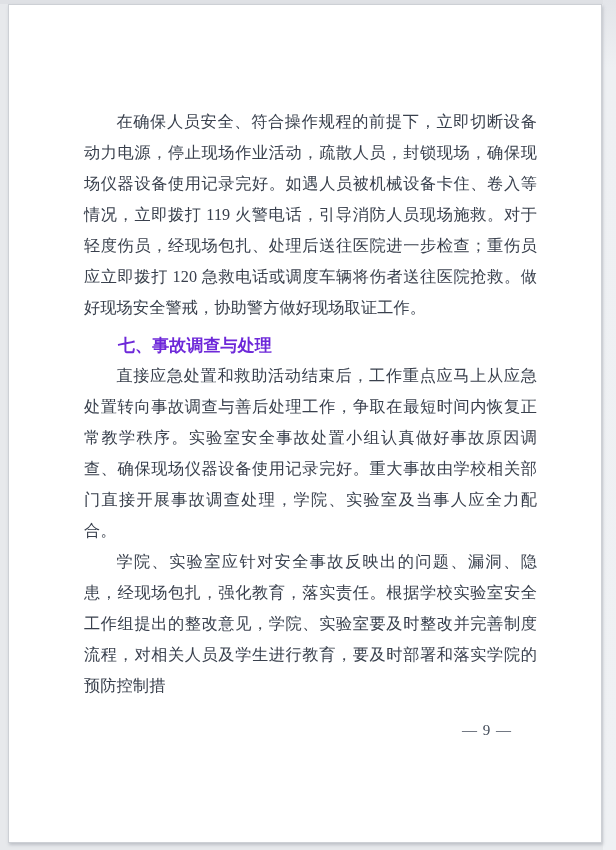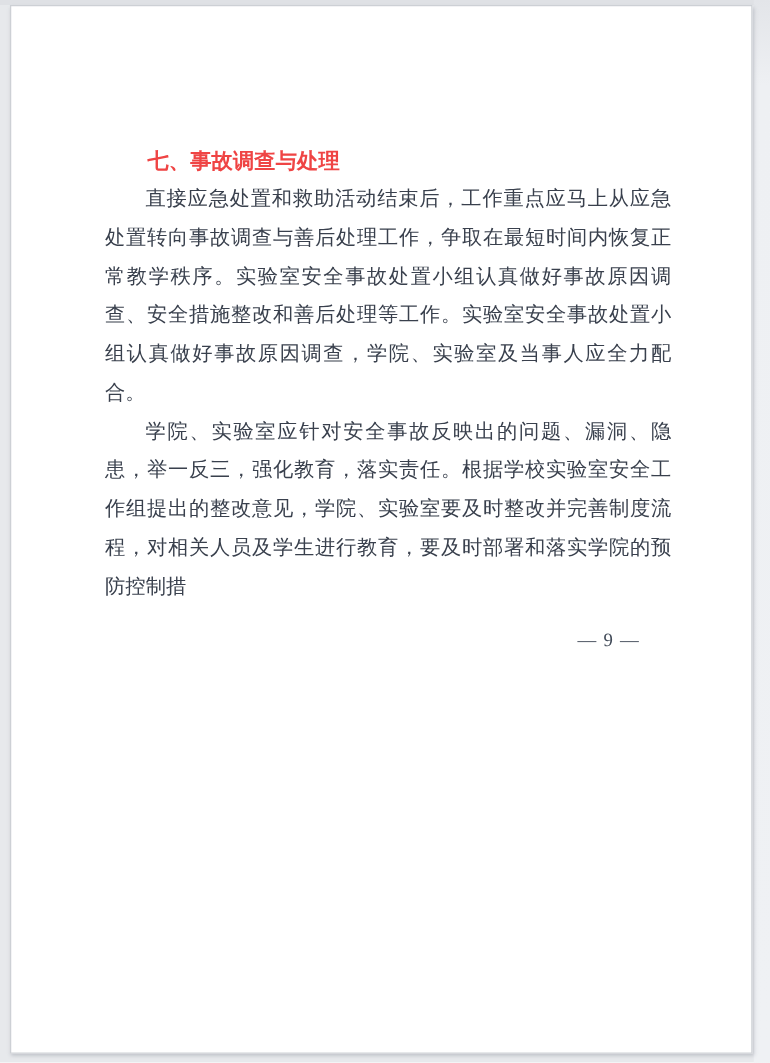--- a/index.html
+++ b/index.html
@@ -60,21 +60,21 @@
     margin: 0;
     text-indent: 2em;
   }
   .section-heading {
     margin: 6px 0 0 0;
     padding-left: 2em;
     font-family: "Liberation Sans", "DejaVu Sans", sans-serif;
     font-weight: 700;
     font-size: 17px;
     line-height: 31px;
-    color: #ef4444;
+    color: #6d28d9;
     text-align: left;
   }
   .page-number {
     margin-top: 17px;
     padding-right: 25px;
     text-align: right;
     font-size: 15px;
     line-height: 22px;
     color: #414a58;
     letter-spacing: 1px;
@@ -83,24 +83,25 @@
 </head>
 <body>
 
 <div class="viewport">
   <div class="top-strip"></div>
   <div class="right-strip"></div>
 
   <div class="sheet">
     <div class="content">
 
+      <p>在确保人员安全、符合操作规程的前提下，立即切断设备动力电源，停止现场作业活动，疏散人员，封锁现场，确保现场仪器设备使用记录完好。如遇人员被机械设备卡住、卷入等情况，立即拨打 119 火警电话，引导消防人员现场施救。对于轻度伤员，经现场包扎、处理后送往医院进一步检查；重伤员应立即拨打 120 急救电话或调度车辆将伤者送往医院抢救。做好现场安全警戒，协助警方做好现场取证工作。</p>
 
       <h2 class="section-heading">七、事故调查与处理</h2>
 
-      <p>直接应急处置和救助活动结束后，工作重点应马上从应急处置转向事故调查与善后处理工作，争取在最短时间内恢复正常教学秩序。实验室安全事故处置小组认真做好事故原因调查、安全措施整改和善后处理等工作。实验室安全事故处置小组认真做好事故原因调查，学院、实验室及当事人应全力配合。</p>
+      <p>直接应急处置和救助活动结束后，工作重点应马上从应急处置转向事故调查与善后处理工作，争取在最短时间内恢复正常教学秩序。实验室安全事故处置小组认真做好事故原因调查、确保现场仪器设备使用记录完好。重大事故由学校相关部门直接开展事故调查处理，学院、实验室及当事人应全力配合。</p>
 
 
-      <p>学院、实验室应针对安全事故反映出的问题、漏洞、隐患，举一反三，强化教育，落实责任。根据学校实验室安全工作组提出的整改意见，学院、实验室要及时整改并完善制度流程，对相关人员及学生进行教育，要及时部署和落实学院的预防控制措</p>
+      <p>学院、实验室应针对安全事故反映出的问题、漏洞、隐患，经现场包扎，强化教育，落实责任。根据学校实验室安全工作组提出的整改意见，学院、实验室要及时整改并完善制度流程，对相关人员及学生进行教育，要及时部署和落实学院的预防控制措</p>
 
       <div class="page-number">— 9 —</div>
     </div>
   </div>
 </div>
 
 </body></html>

